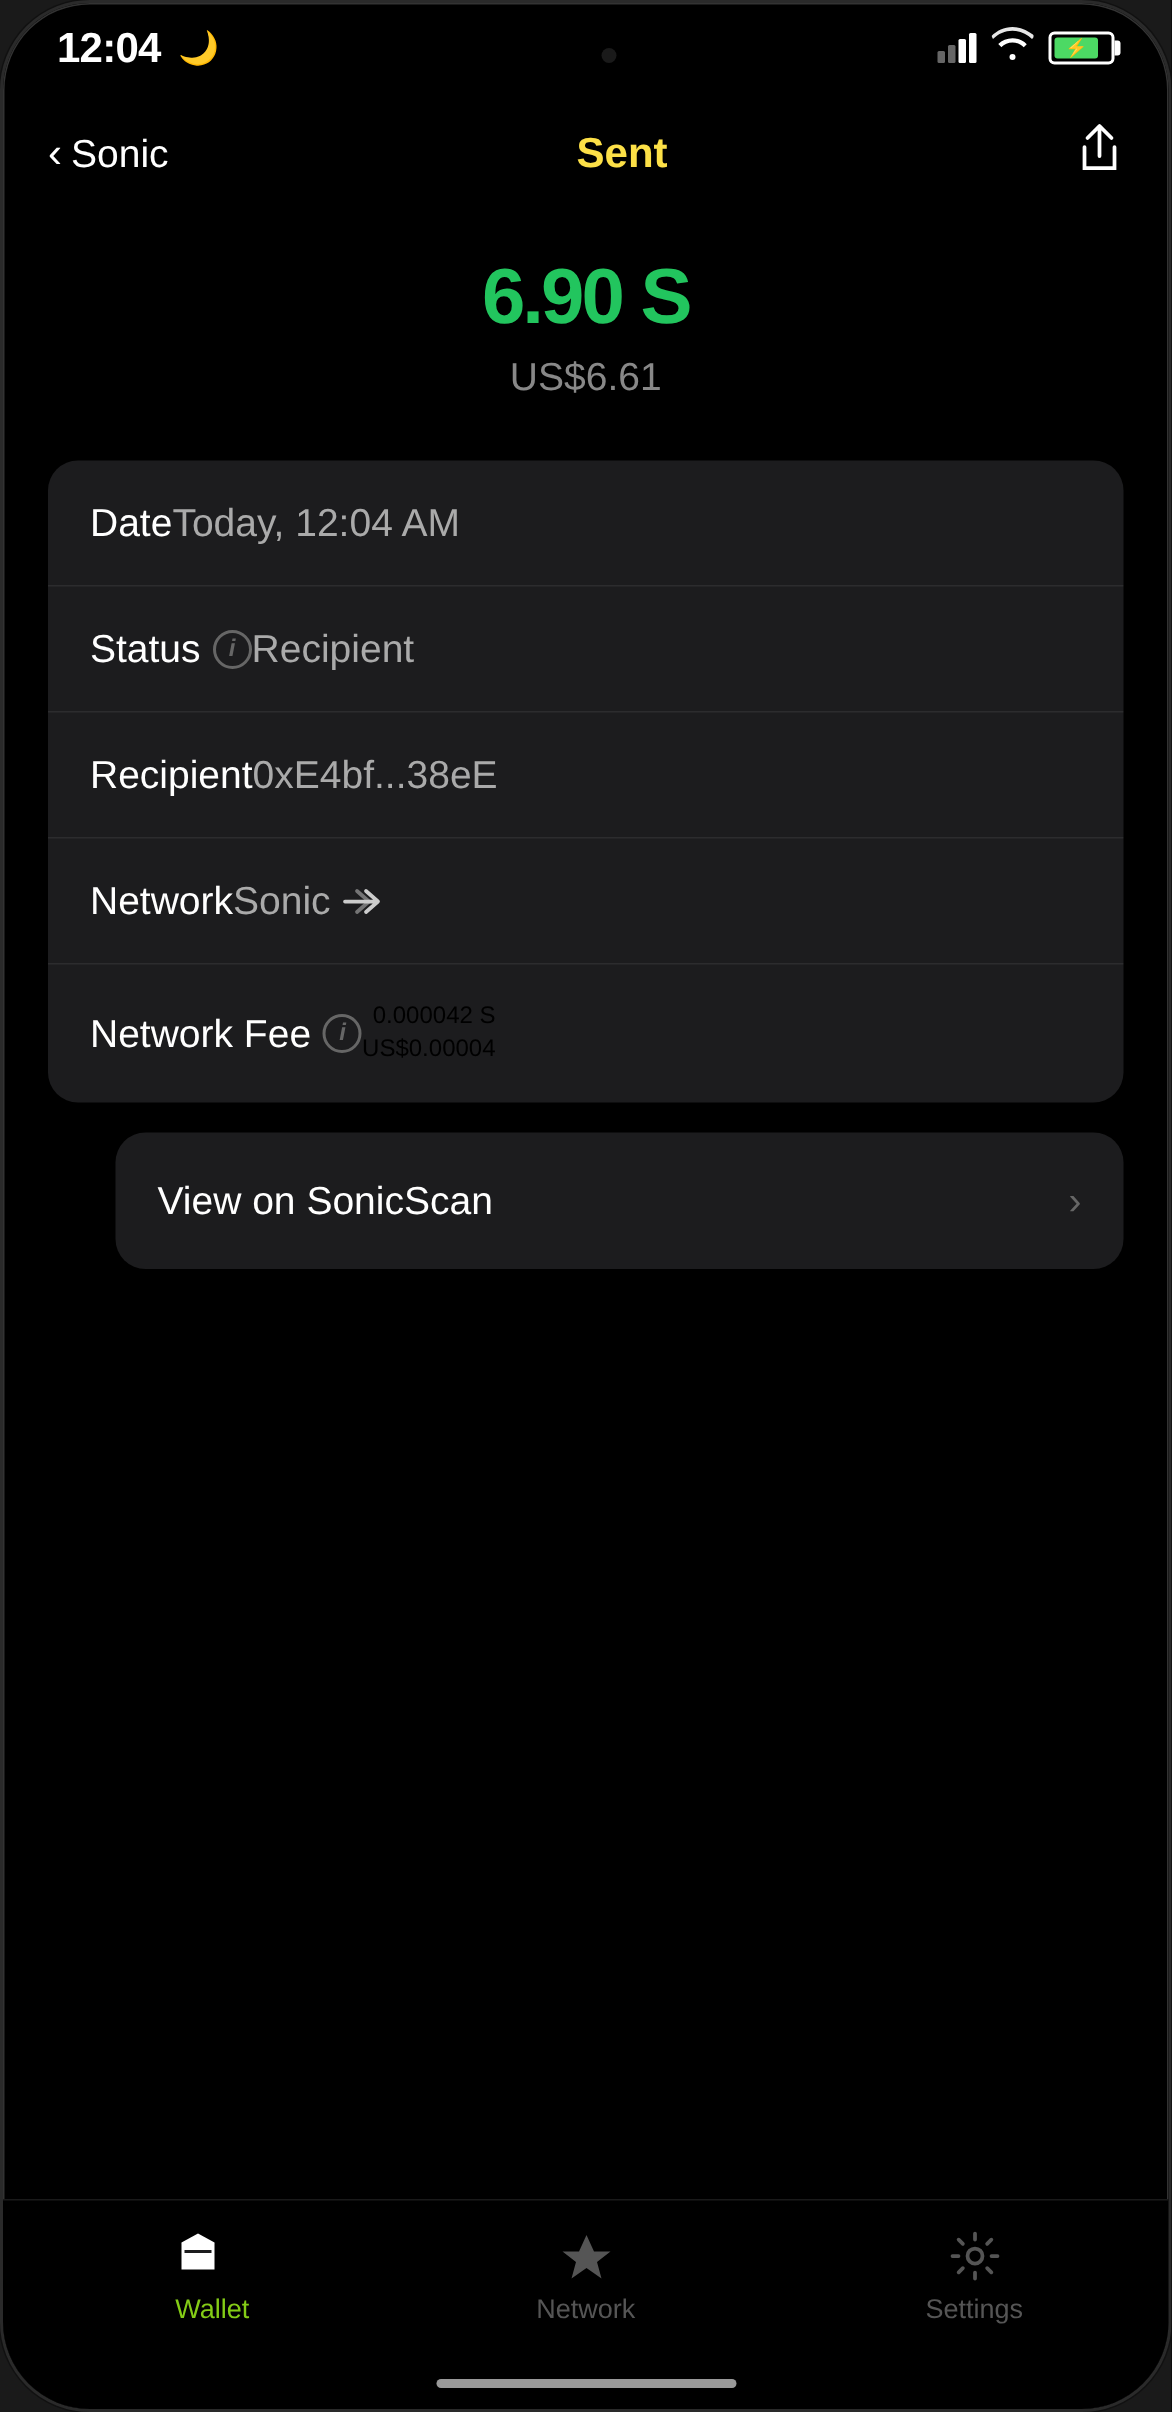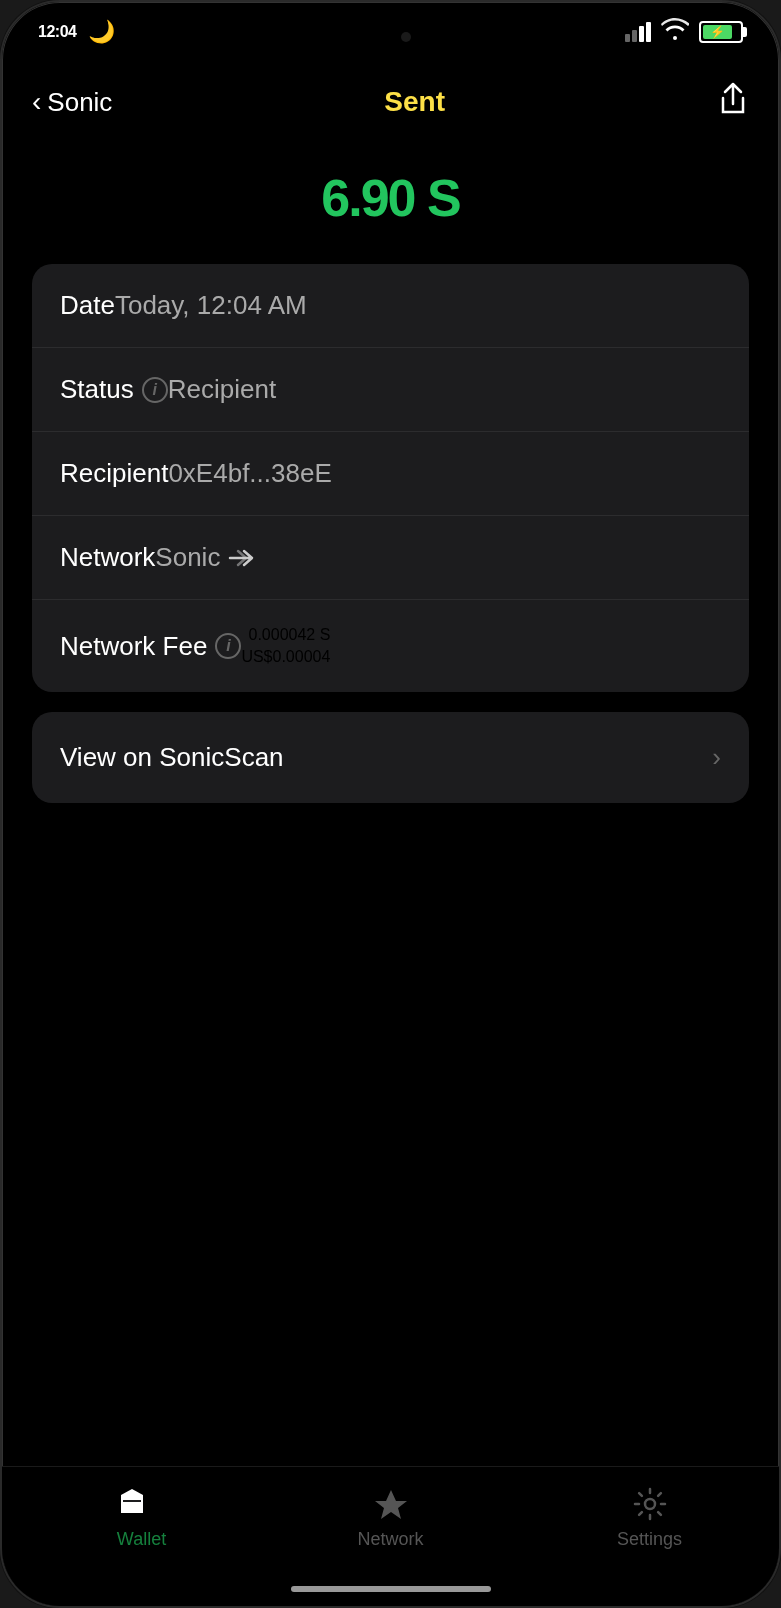--- a/index.html
+++ b/index.html
@@ -57,21 +57,21 @@
       height: 60px;
       display: flex;
       align-items: center;
       justify-content: space-between;
       padding: 0 36px;
       z-index: 5;
     }
 
     .status-time {
       color: #fff;
-      font-size: 16px;
+      font-size: 28px;
       font-weight: 600;
       letter-spacing: -0.5px;
     }
 
     .status-moon {
       color: #fff;
       font-size: 22px;
       margin-left: 6px;
     }
 
@@ -295,20 +295,21 @@
     
     .sonic-scan-btn {
       background: #1c1c1e;
       border-radius: 20px;
       padding: 30px 28px;
       display: flex;
       align-items: center;
       justify-content: space-between;
       cursor: pointer;
       margin-bottom: 20px;
+      margin-left: 45px;
     }
 
     .sonic-scan-label {
       color: #fff;
       font-size: 26px;
       font-weight: 500;
     }
 
     .sonic-scan-chevron {
       color: #666;
@@ -338,21 +339,21 @@
       cursor: pointer;
       flex: 1;
     }
 
     .tab-label {
       font-size: 18px;
       color: #555;
     }
 
     .tab-label.active {
-      color: #15803d;
+      color: #84cc16;
       margin-left: 20px;
     }
 
     
     .home-indicator {
       position: absolute;
       bottom: 14px;
       left: 50%;
       transform: translateX(-50%);
       width: 200px;
@@ -420,20 +421,21 @@
         <path d="M16 2v20M8 10l8-8 8 8" stroke="white" stroke-width="2.5" fill="none" stroke-linecap="round" stroke-linejoin="round"></path>
         <path d="M6 16v14h20V16" stroke="white" stroke-width="2.5" fill="none" stroke-linecap="round"></path>
       </svg>
     </div>
   </div>
 
   <div class="main-content">
 
     <div class="amount-section">
       <div class="amount-primary">6.90 S</div>
+      <div class="amount-secondary">US$6.61</div>
     </div>
 
     <div class="details-card">
 
       <div class="detail-row">
         <span class="detail-label">Date</span>
         <span class="detail-value">Today, 12:04 AM</span>
       </div>
 
       <div class="detail-row">

